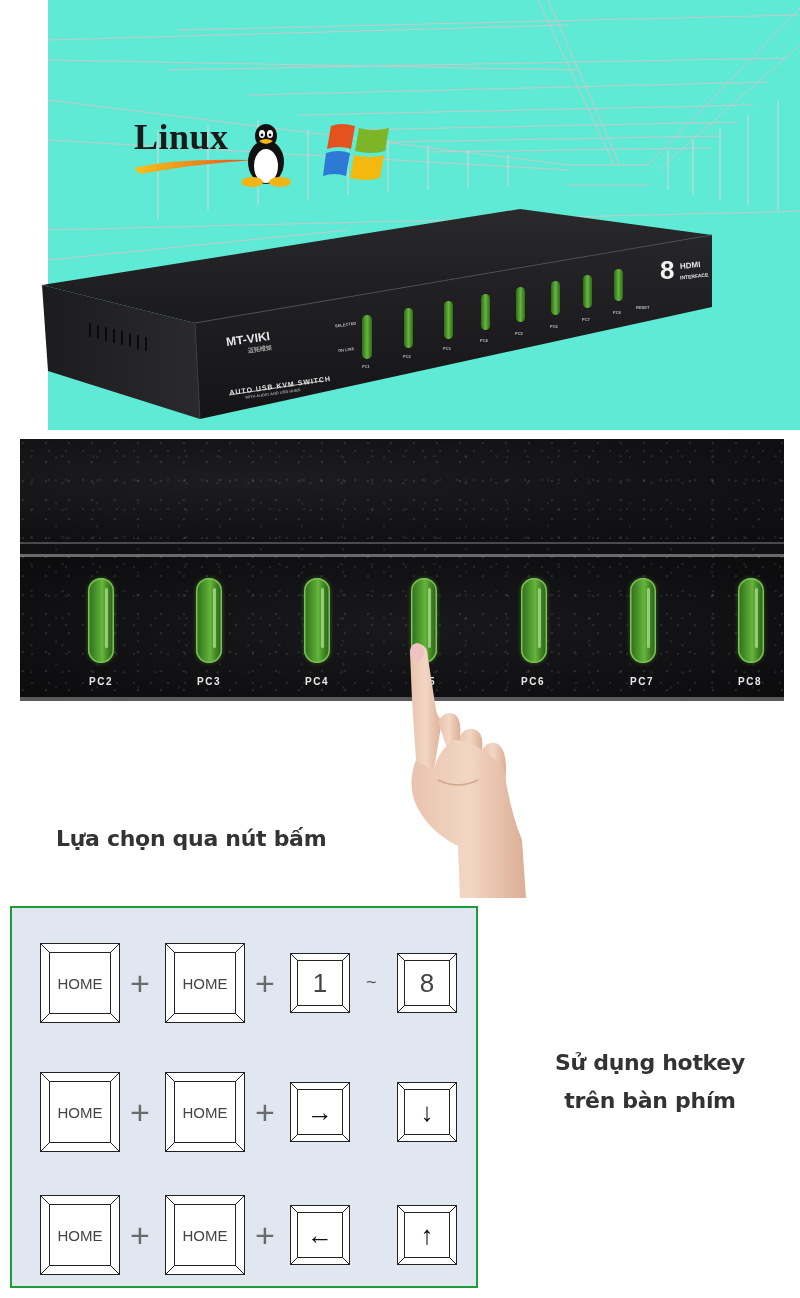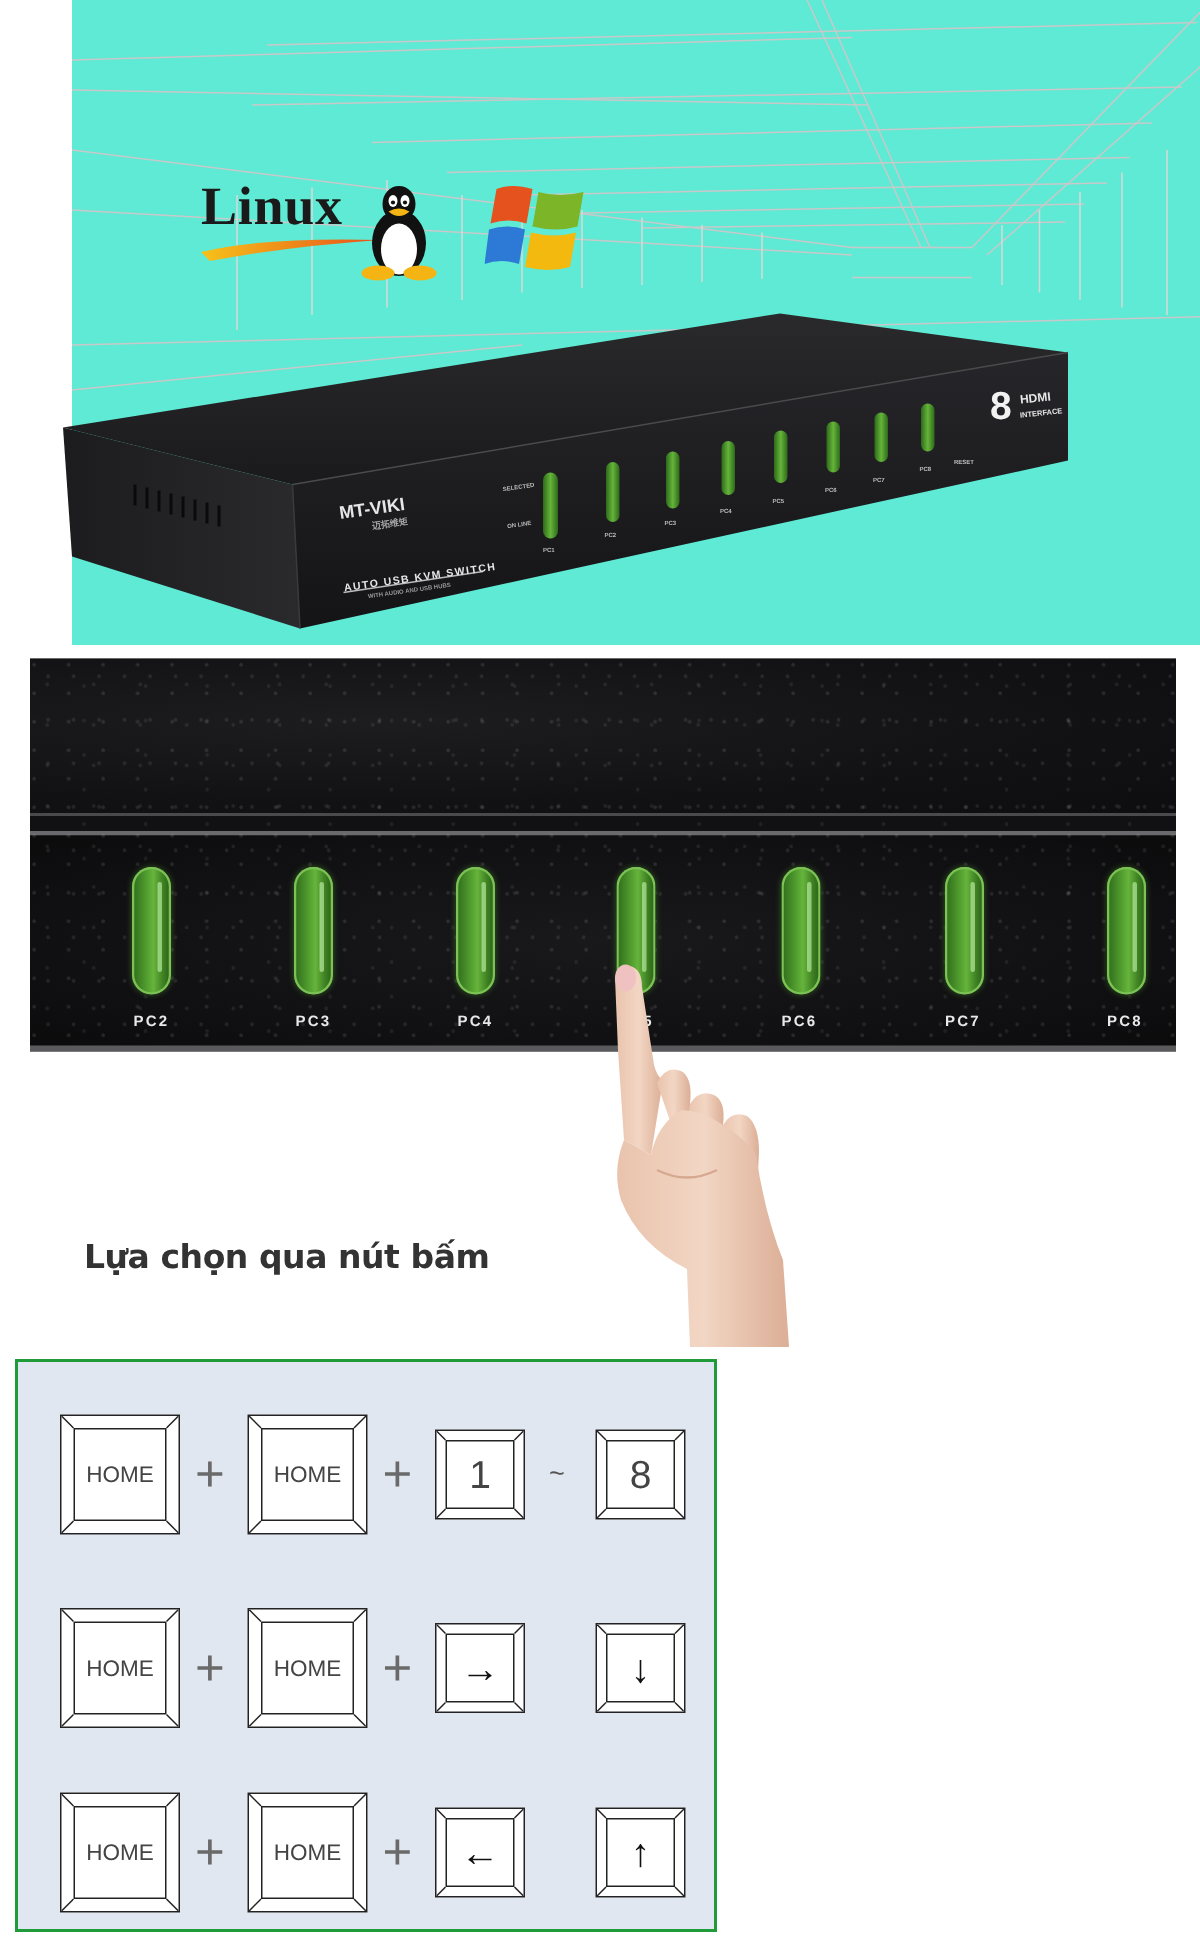--- a/index.html
+++ b/index.html
@@ -262,20 +262,22 @@
   <path d="M62 96 Q68 86 78 90 Q86 94 84 110 L82 150 L60 140 Z" fill="url(#skin)"></path>
   <path d="M84 110 Q90 100 100 104 Q108 110 108 128 L106 170 L82 150 Z" fill="url(#skin)"></path>
 
   <path d="M18 120 Q10 140 16 160 Q28 190 60 206 L62 258 L128 258 L124 200 Q112 170 106 130 Q100 120 84 110 Q70 100 56 100 Q40 110 36 130 Z" fill="url(#skin)"></path>
   <path d="M40 140 Q60 150 80 140" stroke="#d6a890" stroke-width="1.5" fill="none"></path>
 </svg>
 
 <div class="caption caption-buttons">Lựa chọn qua nút bấm</div>
 
 <div class="caption caption-hotkey">
+  <div>Sử dụng hotkey</div>
+  <div>trên bàn phím</div>
 </div>
 
 <div class="hotkey-box">
 
   <div class="key key-lg" style="left:28px; top:35px;">
     <svg class="bevel" width="78" height="78" viewBox="0 0 78 78">
         <g stroke="#222" stroke-width="1">
           <line x1="0" y1="0" x2="8" y2="8"></line>
           <line x1="78" y1="0" x2="70" y2="8"></line>
           <line x1="0" y1="78" x2="8" y2="70"></line>

